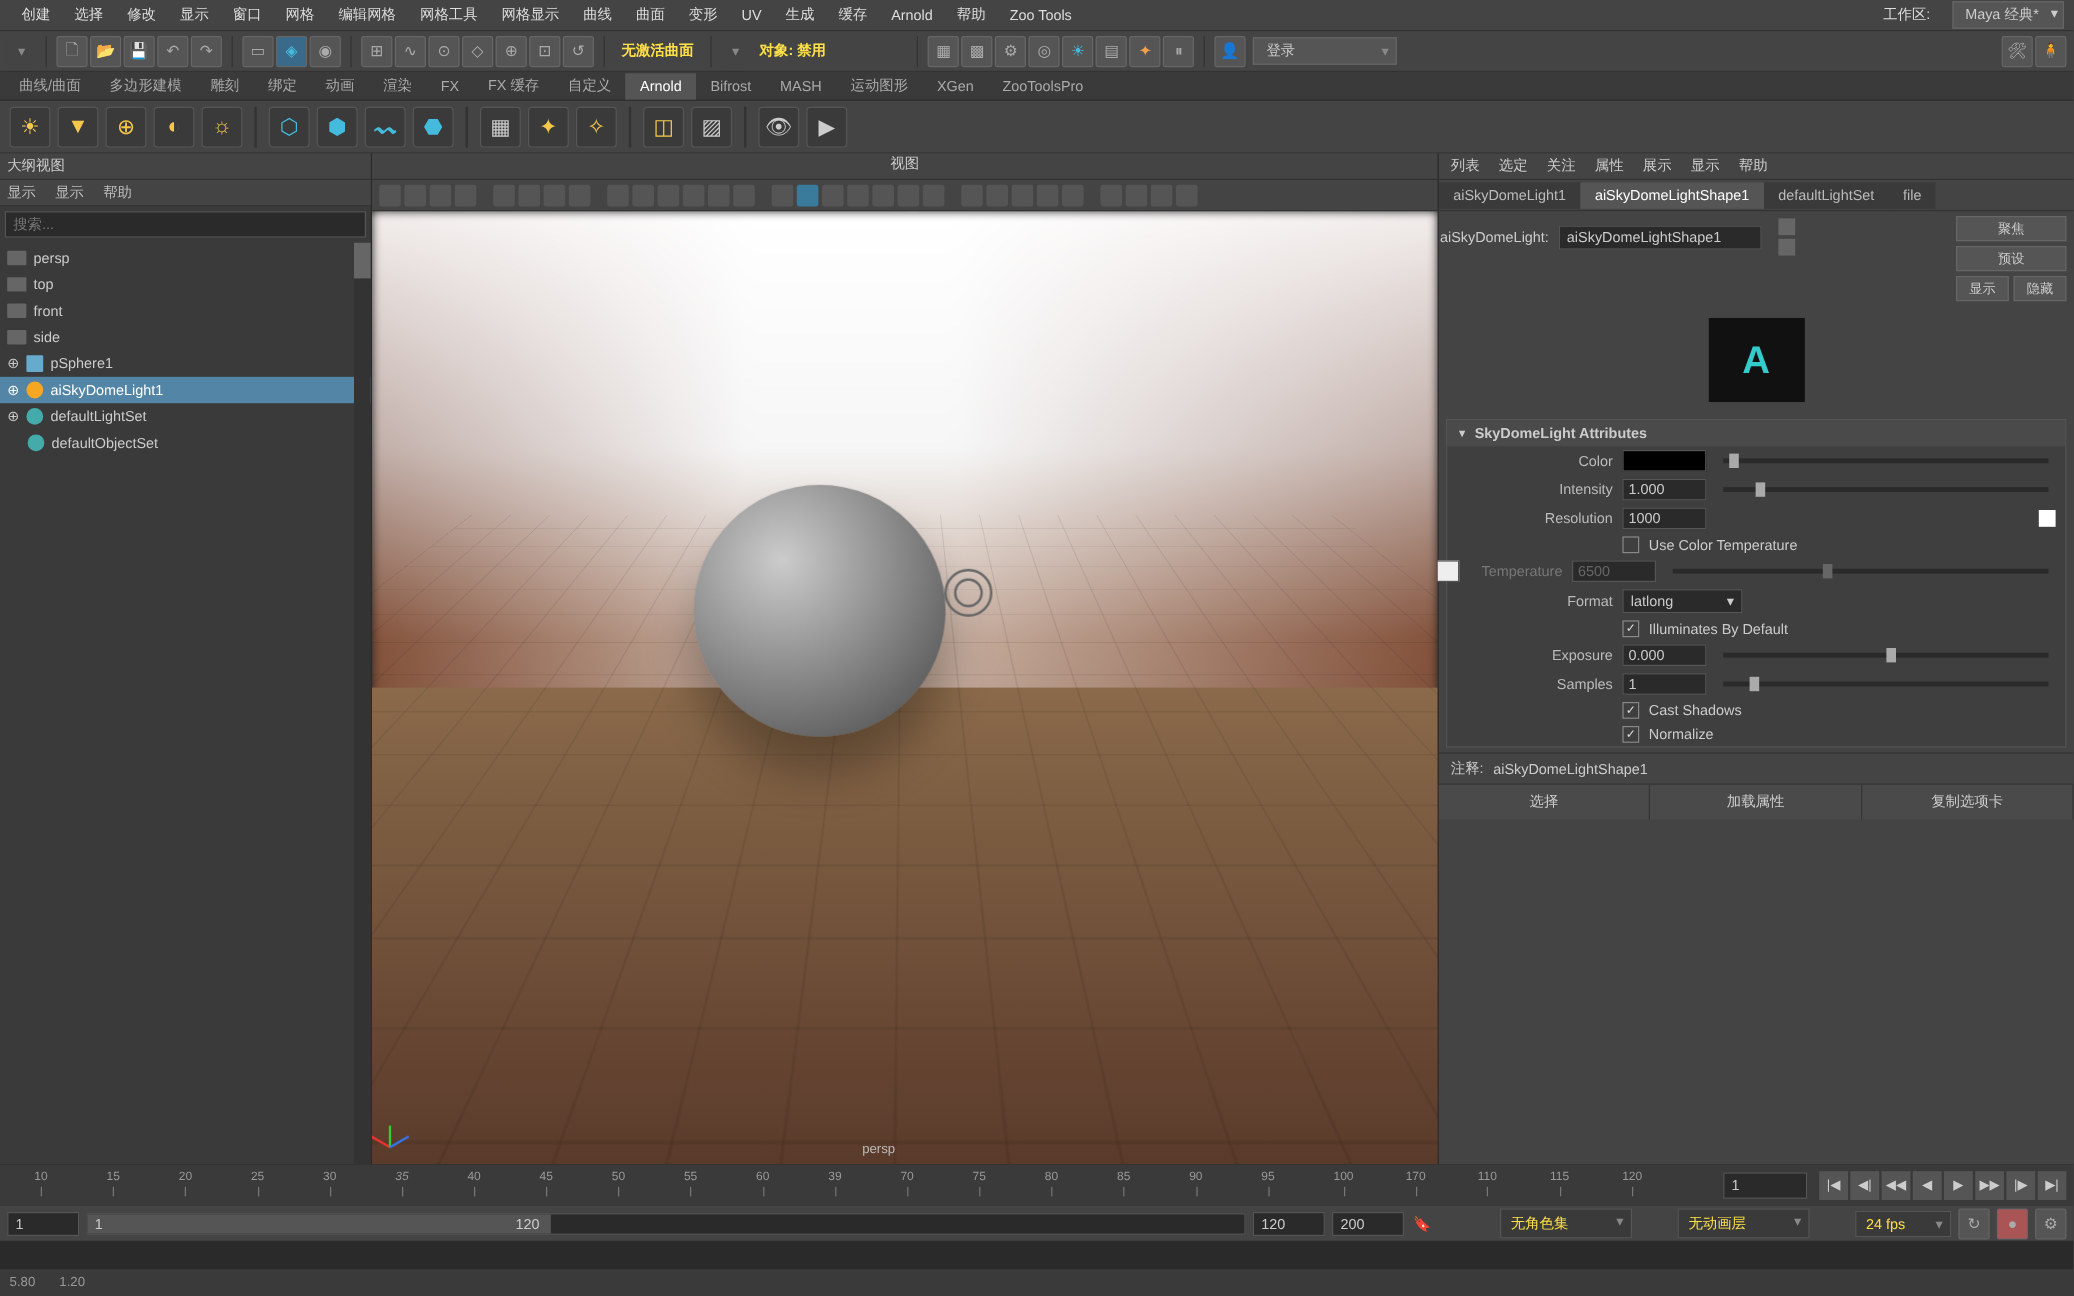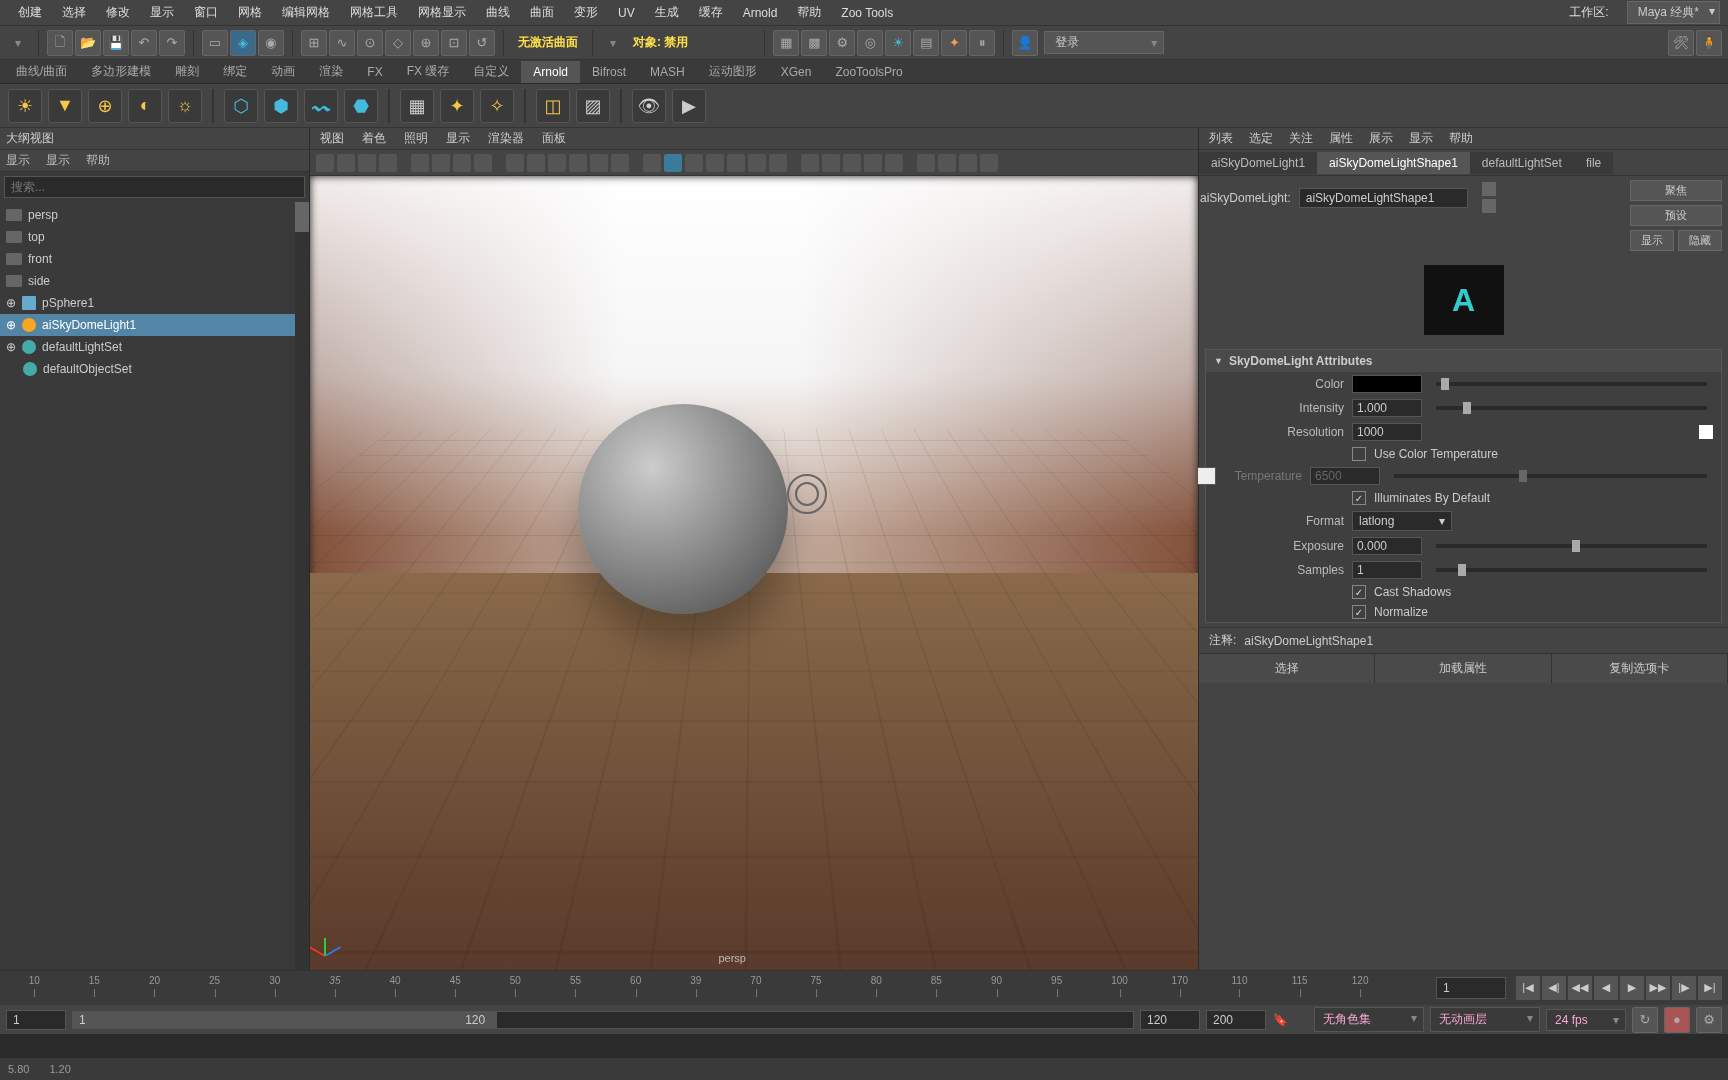--- a/index.html
+++ b/index.html
@@ -45,21 +45,21 @@
 .o-item.sel { background:#5285a6; color:#fff; }
 .o-ico { width:16px; height:12px; background:#666; border-radius:1px; }
 .o-ico.light { background:#f5a623; border-radius:50%; width:14px; height:14px; }
 .o-ico.set { background:#4aa; border-radius:50%; width:14px; height:14px; }
 .o-ico.mesh { background:#6ac; width:14px; height:14px; }
 .scroll-stub { position:absolute; right:0; top:0; width:14px; height:100%; background:#333; }
 .scroll-thumb { position:absolute; right:0; top:0; width:14px; height:30px; background:#666; }
 
 
 .viewport-area { flex:1; display:flex; flex-direction:column; background:#444; }
-.vp-menu { height:22px; background:#444; display:flex; align-items:center; gap:18px; padding:0 10px; border-bottom:1px solid #333; }
+.vp-menu { height:22px; background:#444; display:flex; align-items:center; gap:18px; padding:0 10px; border-bottom:1px solid #333;flex-direction:column; }
 .vp-toolbar { height:26px; background:#444; display:flex; align-items:center; gap:3px; padding:0 6px; border-bottom:1px solid #333; }
 .vp-ico { width:18px; height:18px; background:#555; border-radius:2px; cursor:pointer; }
 .viewport { flex:1; position:relative; background:#222; overflow:hidden; }
 .scene-bg { position:absolute; inset:0; background:
   linear-gradient(180deg, rgba(255,255,255,0.9) 0%, rgba(240,240,240,0.6) 25%, rgba(140,90,60,0.5) 45%, rgba(100,60,40,0.7) 100%),
   linear-gradient(90deg, #7a4a3a 0%, #fff 35%, #fff 55%, #7a4a3a 100%);
   filter:blur(4px);
 }
 .floor { position:absolute; bottom:0; left:0; right:0; height:50%; background:linear-gradient(180deg,#8a6a4a 0%, #5a3a2a 100%); }
 .grid-lines { position:absolute; inset:0; background:
@@ -118,21 +118,21 @@
 .tick { position:absolute; top:4px; color:#999; font-size:10px; }
 .tick::before { content:""; position:absolute; left:50%; top:14px; width:1px; height:8px; background:#777; }
 .frame-box { width:70px; background:#2a2a2a; border:1px solid #555; color:#ccc; padding:3px 6px; margin:0 4px; font-size:12px; }
 .play-ctrls { display:flex; gap:2px; padding:0 6px; }
 .play-btn { width:24px; height:24px; background:#555; display:flex; align-items:center; justify-content:center; color:#ccc; font-size:11px; cursor:pointer; }
 .range-row { height:30px; display:flex; align-items:center; background:#444; padding:0 6px; gap:6px; }
 .range-track { flex:1; height:18px; background:#2a2a2a; border:1px solid #555; position:relative; }
 .range-fill { position:absolute; left:0; top:0; height:100%; background:#555; }
 .range-num { width:60px; background:#2a2a2a; border:1px solid #555; color:#ccc; padding:2px 6px; font-size:12px; }
 .marker-ico { width:18px; height:18px; display:flex; align-items:center; justify-content:center; color:#e88; }
-.combo { background:#3a3a3a; border:1px solid #555; padding:3px 8px; min-width:110px; color:#f9a8d4; position:relative; }
+.combo { background:#3a3a3a; border:1px solid #555; padding:3px 8px; min-width:110px; color:#fde047; position:relative;margin-left:32px; }
 .combo::after { content:"▾"; position:absolute; right:6px; color:#888; }
 .status-row { height:22px; display:flex; align-items:center; padding:0 8px; gap:20px; background:#3a3a3a; color:#999; font-size:11px; }
 .cmd-row { height:24px; background:#2a2a2a; }
 
 
 .c-yellow { color:#f5c84b; }
 .c-cyan { color:#4bd; }
 .c-orange { color:#f5a04b; }
 .small-ico { width:14px; height:14px; background:#666; display:inline-block; }
 </style>
@@ -433,27 +433,27 @@
       </div>
       <div class="ae-row">
         <div class="ae-swatch white" style="width:50px;margin-left:-48px"></div>
         <div class="ae-label disabled" style="width:78px">Temperature</div>
         <input class="ae-input" disabled="" style="color: rgb(102, 102, 102);" value="6500">
         <div class="ae-slider">
             <div class="ae-slider-thumb" style="left:40%;background:#666"></div>
           </div>
       </div>
       <div class="ae-row">
+        <div class="ae-label">Format</div>
+        <div class="ae-dropdown">latlong</div>
+      </div>
+      <div class="ae-row">
         <div class="ae-label"></div>
         <div class="ae-check on"></div>
         <span>Illuminates By Default</span>
-      </div>
-      <div class="ae-row">
-        <div class="ae-label">Format</div>
-        <div class="ae-dropdown">latlong</div>
       </div>
       <div class="ae-row">
         <div class="ae-label">Exposure</div>
         <input class="ae-input" value="0.000" style="">
         <div class="ae-slider">
             <div class="ae-slider-thumb" style="left:50%"></div>
           </div>
       </div>
       <div class="ae-row">
         <div class="ae-label">Samples</div>

